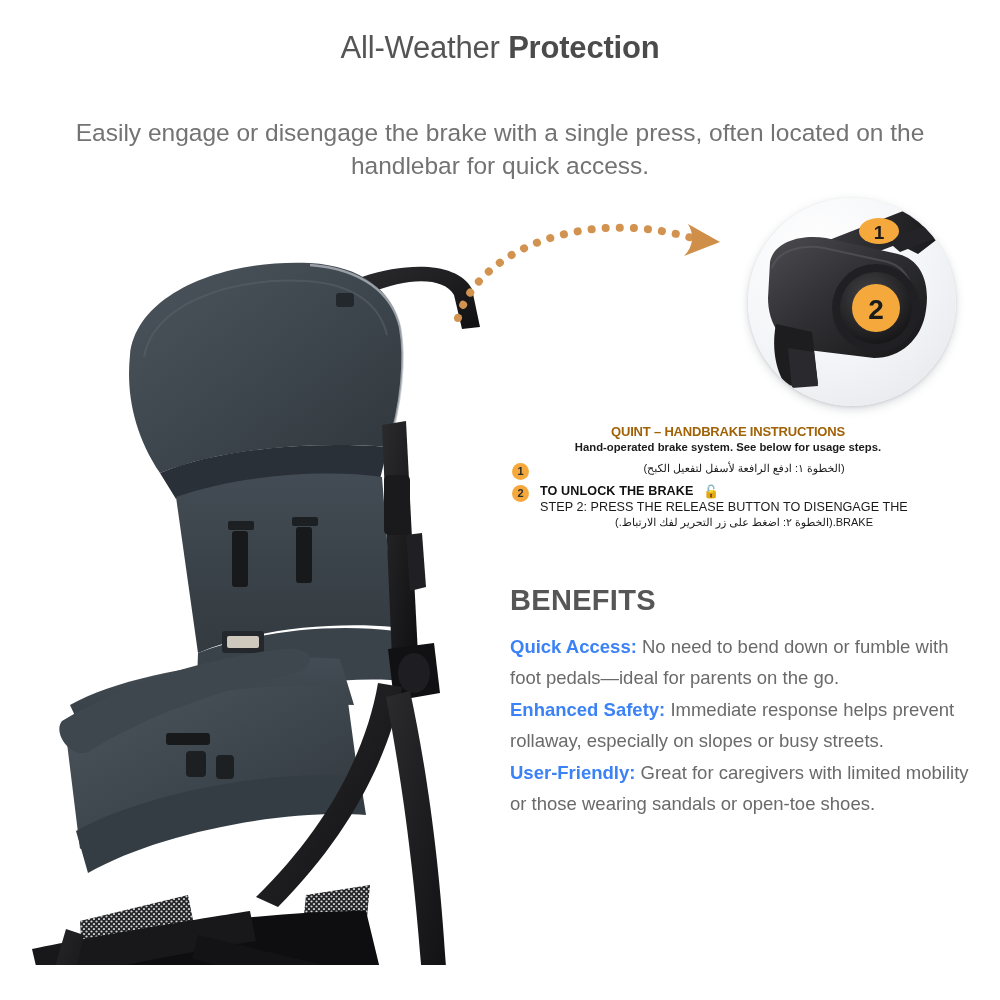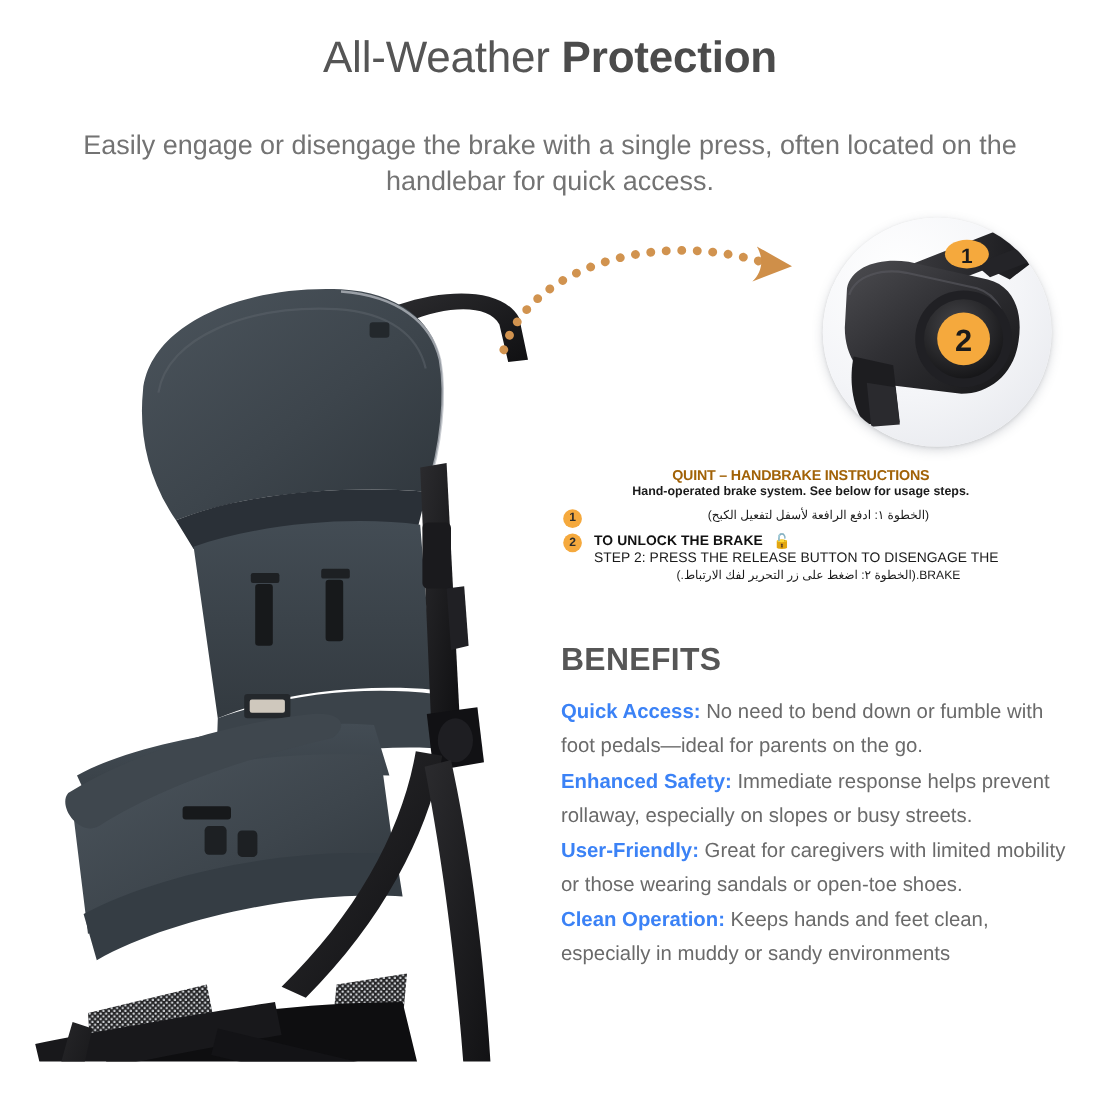--- a/index.html
+++ b/index.html
@@ -9,21 +9,21 @@
     font-family:"Liberation Sans", sans-serif;
     color:#4a4a4a;
     position:relative;
     overflow:hidden;
   }
 
   
   #page-title {
     position:absolute; top:30px; left:0; width:1000px;
     text-align:center;
-    font-size:40px;
+    font-size:31px;
     font-weight:400;
     color:#555555;
     letter-spacing:-0.2px;
   }
   #page-title b { font-weight:700; color:#4b4b4b; }
 
   #subtitle {
     position:absolute; top:117px; left:60px; width:880px;
     text-align:center;
     font-size:24.5px;
@@ -323,16 +323,13 @@
 
   <div class="benefit">
     <b>Quick Access:</b><span> No need to bend down or fumble with foot pedals—ideal for parents on the go.</span>
   </div>
   <div class="benefit">
     <b>Enhanced Safety:</b><span>  Immediate response helps prevent rollaway, especially on slopes or busy streets.</span>
   </div>
   <div class="benefit">
     <b>User-Friendly:</b><span> Great for caregivers with limited mobility or those wearing sandals or open-toe shoes.</span>
   </div>
-  <div class="benefit">
-    <b>Clean Operation:</b><span>  Keeps hands and feet clean, especially in muddy or sandy environments</span>
-  </div>
 </div>
 
 </body></html>

